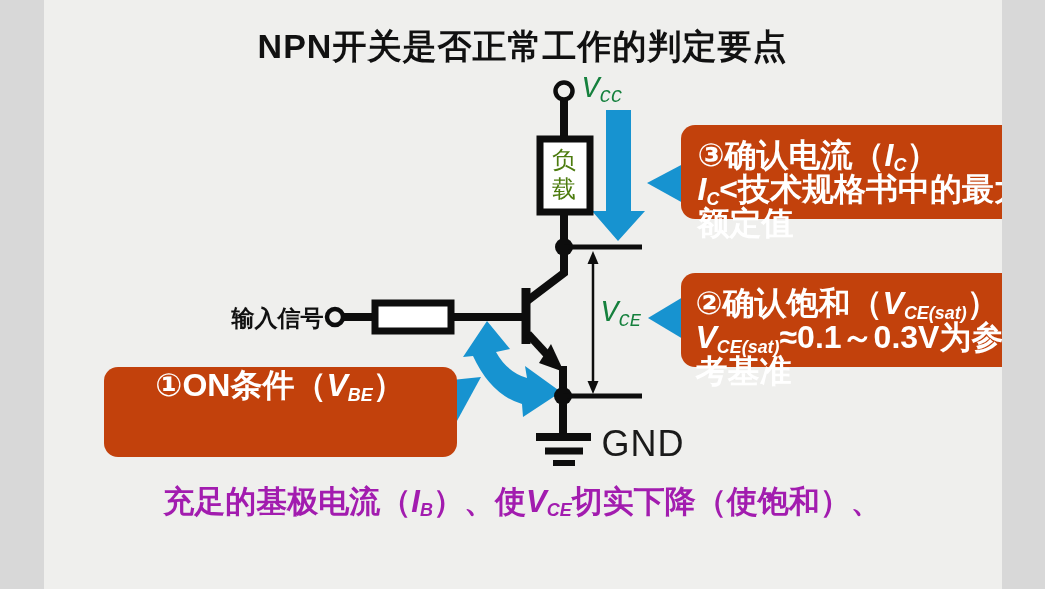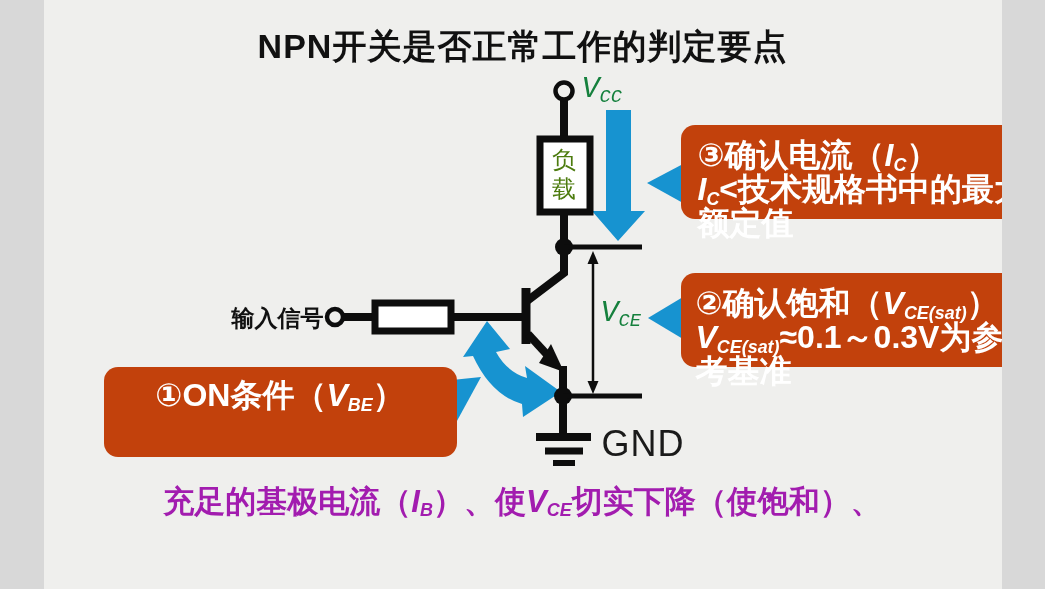--- a/index.html
+++ b/index.html
@@ -22,21 +22,21 @@
   .lbl-load{position:absolute;left:507px;top:145px;width:27px;text-align:center;
             font-size:24px;line-height:29px;color:#4d7c0f;word-break:break-all;}
 
   .callout{position:absolute;background:#c2410c;border-radius:14px;color:#fff;
            font-weight:bold;font-size:32px;line-height:34px;box-sizing:border-box;}
   .callout .var{font-style:italic;}
   .callout sub{font-size:0.56em;font-style:italic;font-weight:bold;
                vertical-align:-0.28em;line-height:0;}
   .co3{left:637px;top:125px;width:355px;height:94px;padding:13px 8px 0 17px;}
   .co2{left:637px;top:273px;width:355px;height:94px;padding:13px 6px 0 15px;}
-  .co1{left:60px;top:367px;width:353px;height:90px;text-align:center;padding-top:11px;}
+  .co1{left:60px;top:367px;width:353px;height:90px;text-align:center;padding-top:1px;}
 
   .footer{position:absolute;top:483px;left:0;width:100%;text-align:center;
           font-size:31px;font-weight:bold;color:#a21caf;line-height:38px;}
   .footer .var{font-style:italic;}
   .footer sub{font-size:0.58em;font-style:italic;font-weight:bold;
               vertical-align:-0.25em;line-height:0;}
 </style>
 </head>
 <body>
 

